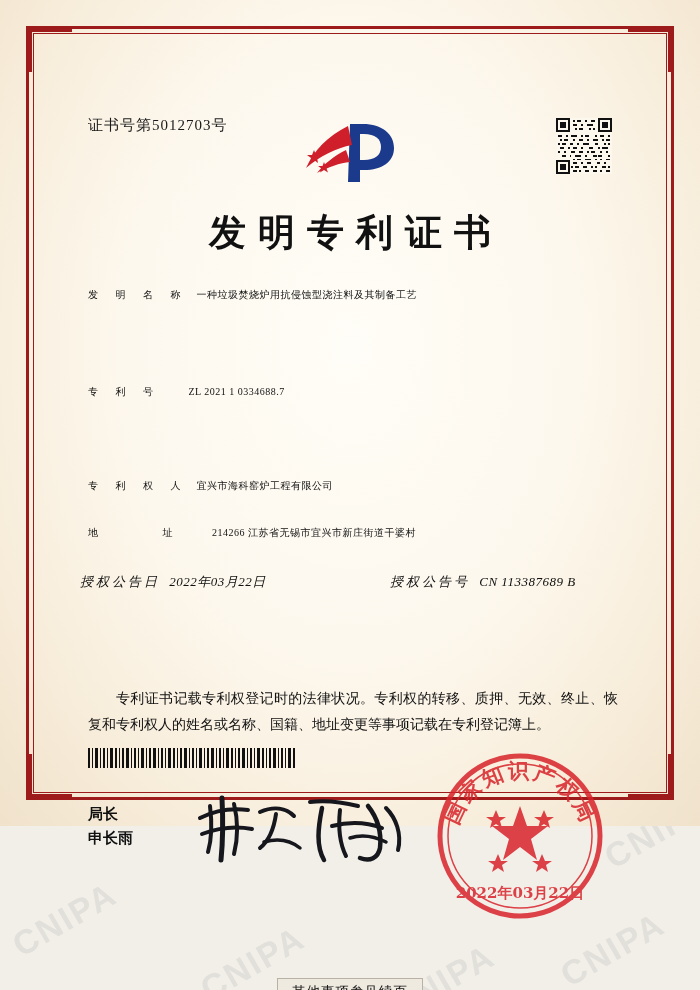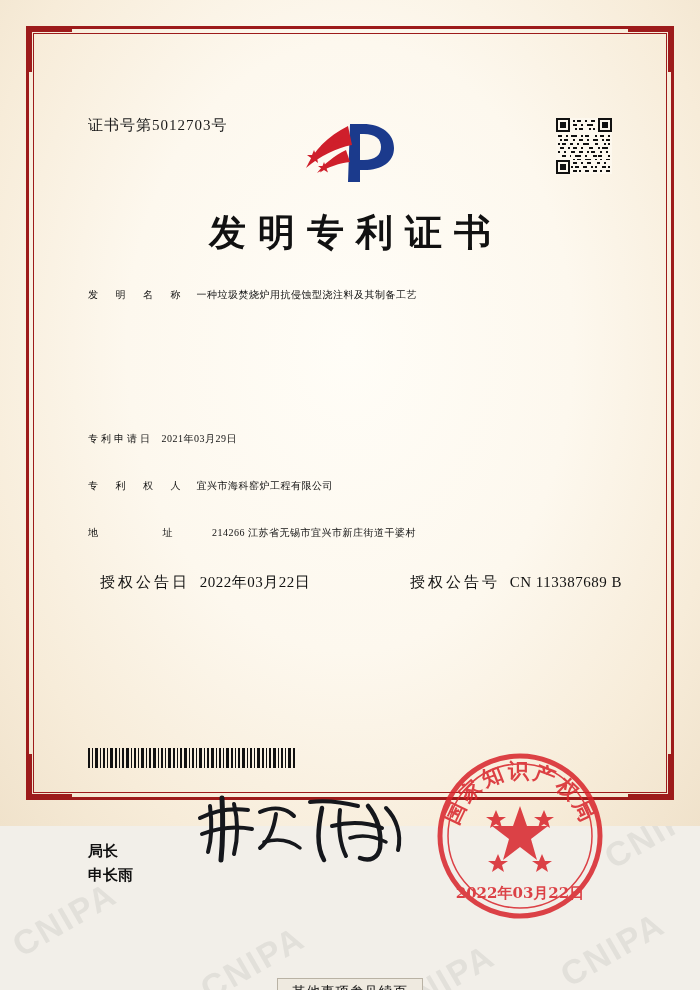--- a/index.html
+++ b/index.html
@@ -135,24 +135,25 @@
   .field-label {
     display: inline-block;
     color: #111;
   }
   .lbl-spaced-4 { letter-spacing: 7.5px; }
   .lbl-spaced-5 { letter-spacing: 3.0px; }
   .field-value { margin-left: 6px; letter-spacing: 0.5px; }
 
   #row-grant {
     position: absolute;
-    left: 40px; right: 20px;
-    font-size: 15px;
+    left: 20px; right: 20px;
+    font-size: 13px;
     color: #111;
     white-space: nowrap;
+    font-style: italic;
   }
   #grant-notice-no-label {
     position: absolute;
     left: 310px;
   }
 
   .paragraph {
     position: absolute;
     left: 28px;
     right: 22px;
@@ -171,21 +172,20 @@
   }
 
   
   #director-block {
     position: absolute;
     left: 28px; top: 742px;
     font-size: 15px;
     line-height: 24px;
     font-weight: bold;
     color: #111;
-    margin-top: 37px;
   }
 
   
   #signature {
     position: absolute;
     left: 130px; top: 728px;
     width: 230px; height: 80px;
   }
 
   
@@ -368,42 +368,43 @@
         </g>
       </svg>
     </div>
 
     <div id="main-title">发明专利证书</div>
 
     <div class="field" style="top:228px">
       <span class="field-label lbl-spaced-4">发 明 名 称</span>
       <span class="field-value">一种垃圾焚烧炉用抗侵蚀型浇注料及其制备工艺</span>
     </div>
-    <div class="field" style="top:372px">
-      <span class="field-label lbl-spaced-5">专利申请日</span>
-      <span class="field-value">2021年03月29日</span>
+    <div class="field" style="top:325px">
+      <span class="field-label lbl-spaced-4" style="width:92px">专 利 号</span>
+      <span class="field-value">ZL 2021 1 0334688.7</span>
     </div>
     <div class="field" style="top:419px">
       <span class="field-label lbl-spaced-4">专 利 权 人</span>
       <span class="field-value">宜兴市海科窑炉工程有限公司</span>
     </div>
     <div class="field" style="top:466px">
       <span class="field-label" style="letter-spacing:31px">地 址</span>
       <span class="field-value">214266 江苏省无锡市宜兴市新庄街道干婆村</span>
     </div>
 
     <div id="row-grant" style="top:513px">
       <span class="field-label lbl-spaced-5">授权公告日</span>
       <span class="field-value">2022年03月22日</span>
       <span id="grant-notice-no-label">
         <span class="field-label lbl-spaced-5">授权公告号</span>
         <span class="field-value">CN 113387689 B</span>
       </span>
     </div>
 
+    <div class="paragraph" style="top:626px">专利证书记载专利权登记时的法律状况。专利权的转移、质押、无效、终止、恢复和专利权人的姓名或名称、国籍、地址变更等事项记载在专利登记簿上。</div>
 
     <div id="barcode">
       <svg viewBox="0 0 210 20" width="210" height="20" shape-rendering="crispEdges">
         <rect width="210" height="20" fill="none"></rect>
         <g fill="#111">
           <rect x="0" y="0" width="2" height="20"></rect>
             <rect x="4" y="0" width="1" height="20"></rect>
           <rect x="7" y="0" width="3" height="20"></rect>
             <rect x="12" y="0" width="1" height="20"></rect>
           <rect x="15" y="0" width="2" height="20"></rect>

